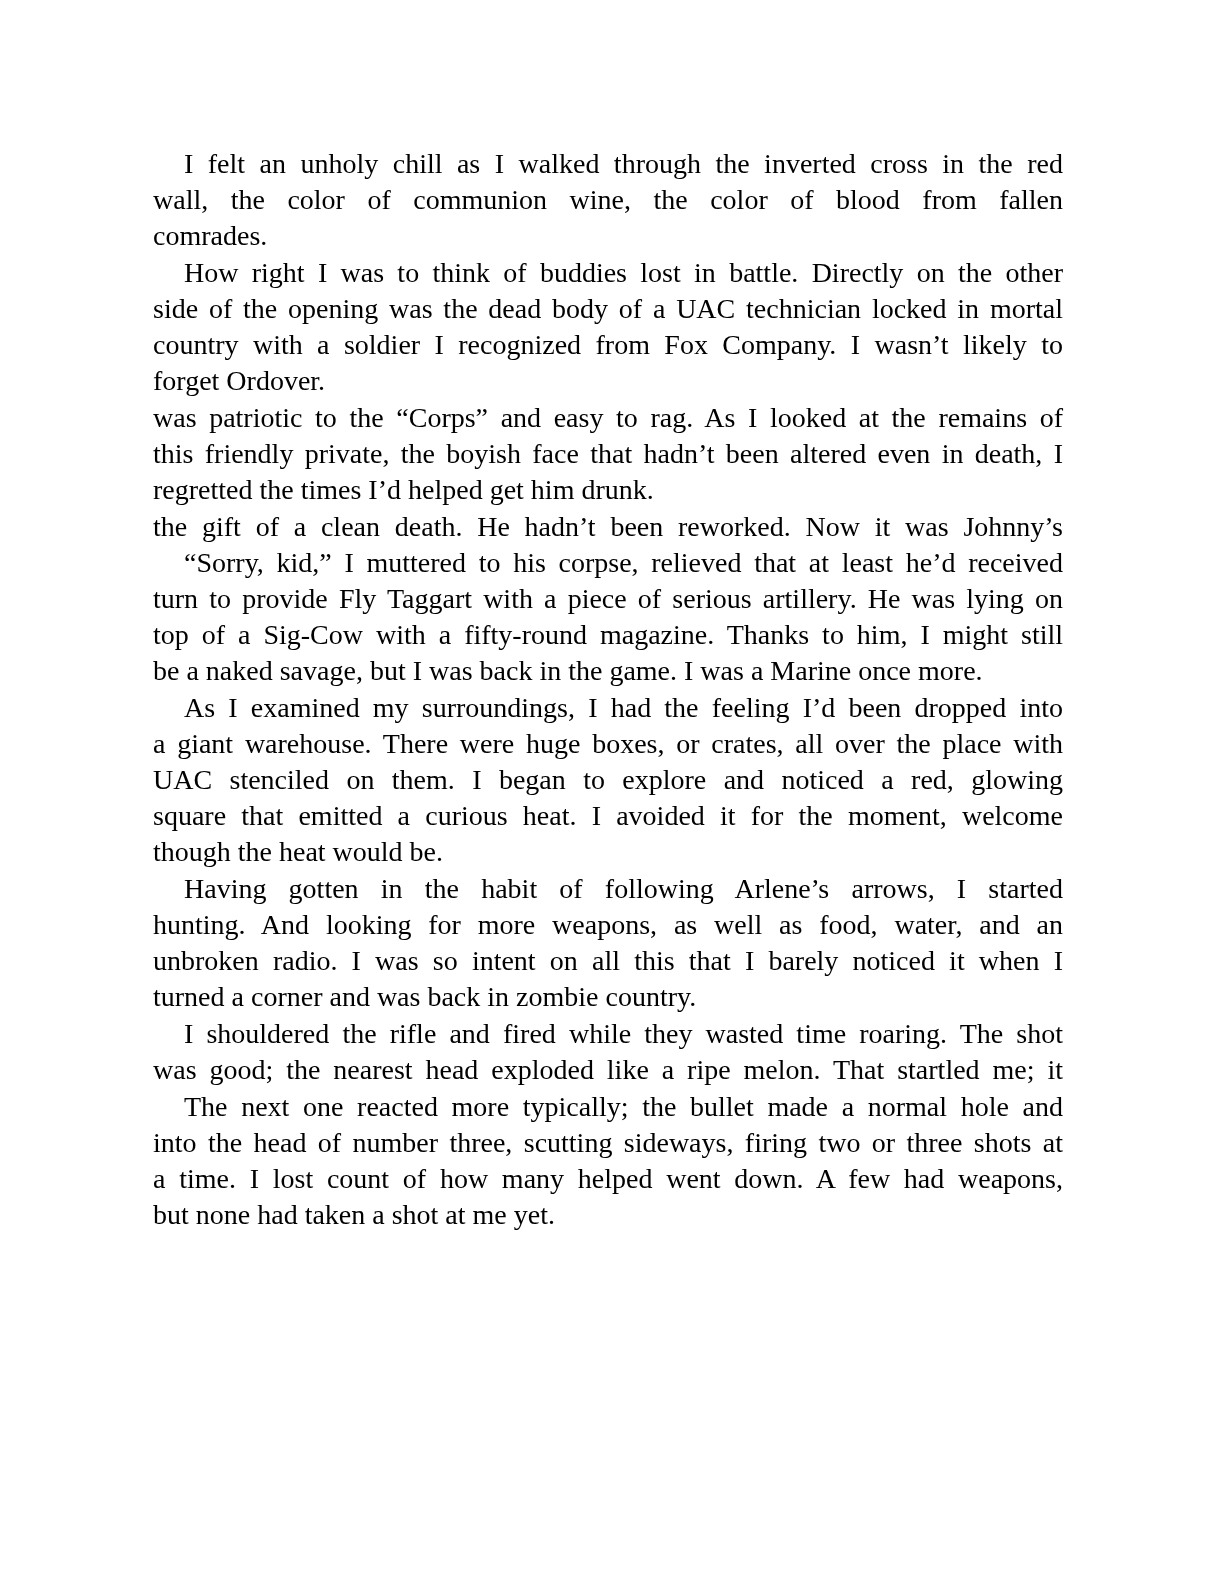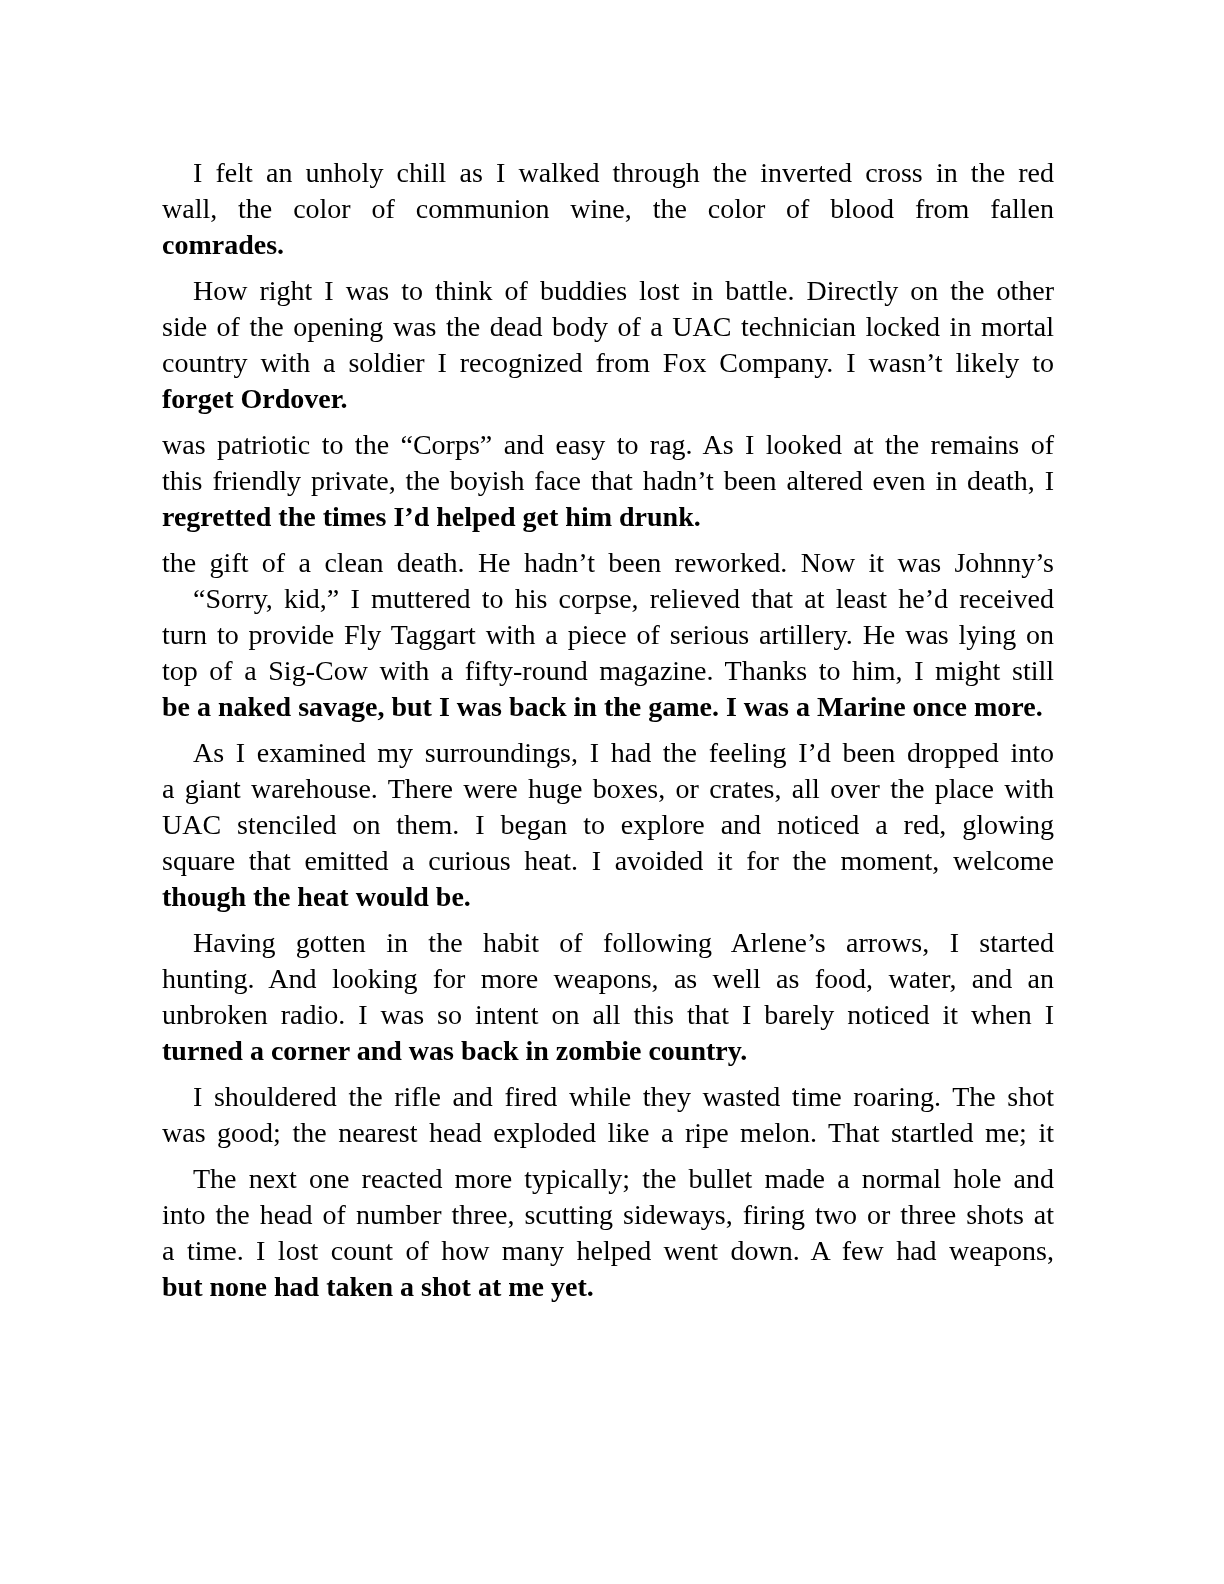--- a/index.html
+++ b/index.html
@@ -18,34 +18,33 @@
   }
   .text-block {
     position: absolute;
     left: 152px;
     top: 145px;
     width: 912px;
     font-size: 28px;
     line-height: 36px;
   }
   .para {
-    margin: 10px;
+    margin: 1px;
     padding: 0;
   }
   .line {
     text-align: justify;
     text-align-last: justify;
   }
   .line.first-line {
     text-indent: 31px;
   }
   .line.last-line {
     text-align: center;
     text-align-last: left;
-    font-weight: bold;
   }
 </style>
 </head>
 <body>
 
 <div class="page">
   <div class="text-block" id="text-block">
       <div class="para">
         <div class="line first-line">I felt an unholy chill as I walked through the inverted cross in the red</div>
         <div class="line">wall, the color of communion wine, the color of blood from fallen</div>

